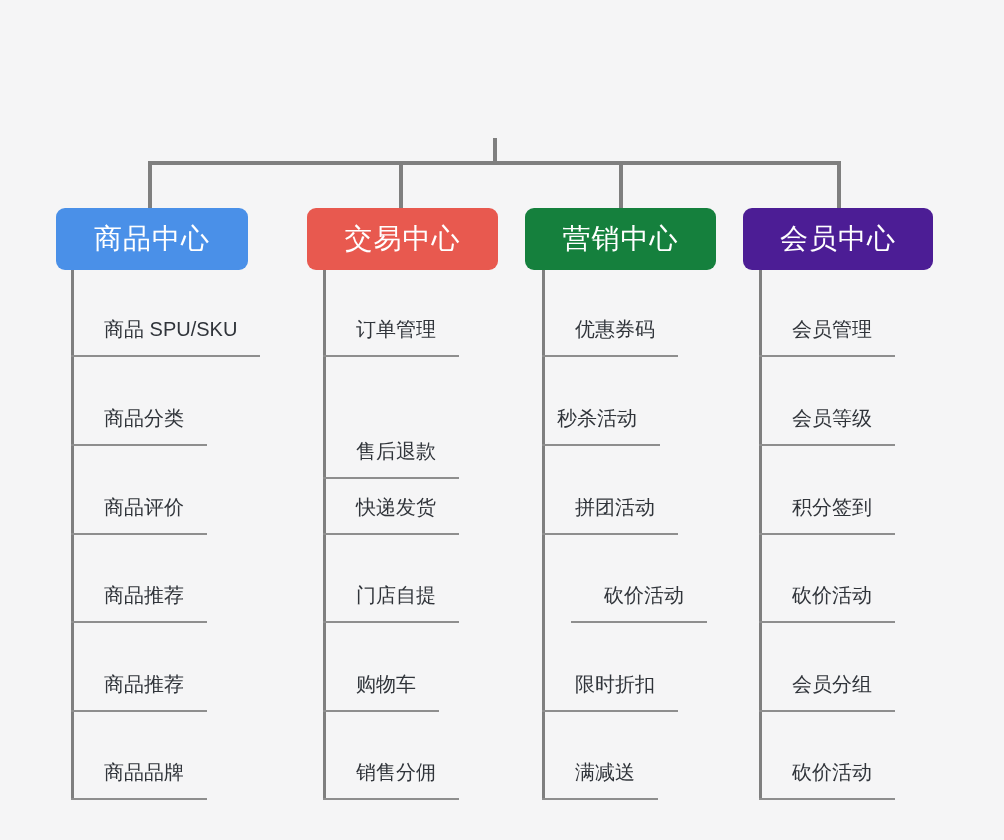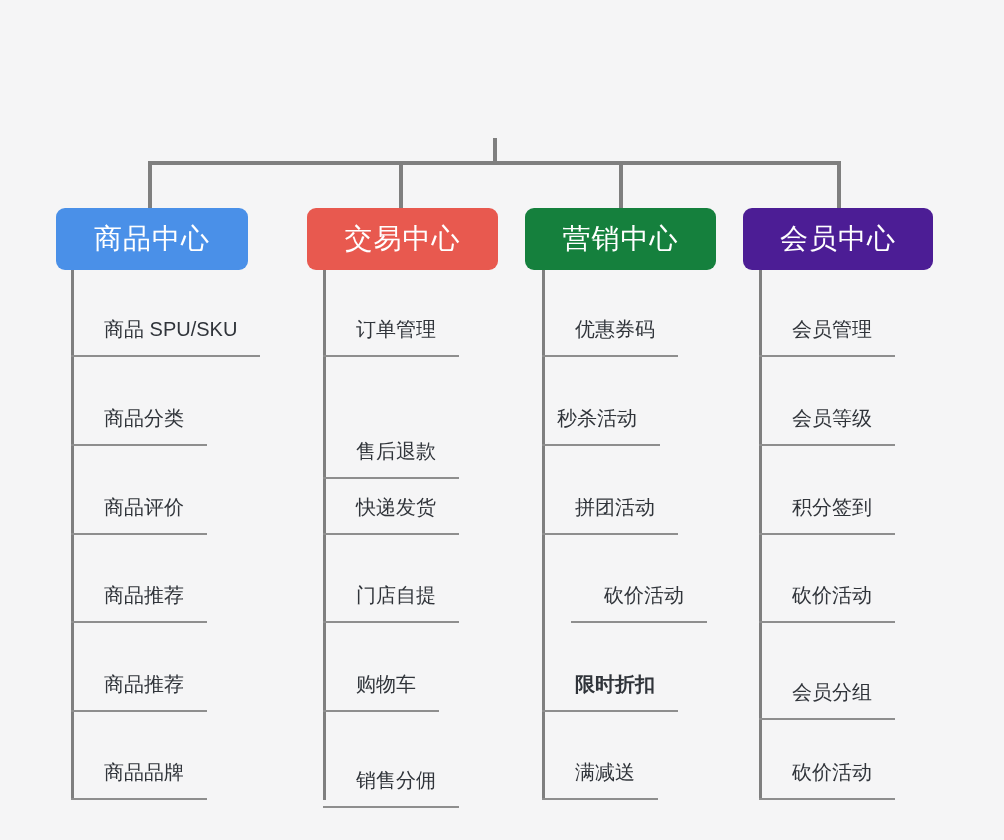--- a/index.html
+++ b/index.html
@@ -87,36 +87,36 @@
     <div class="leaf r5" style="border-bottom-color: rgb(142, 142, 142);">商品品牌</div>
   </div>
 
   <div class="col col-2">
     <div class="spine" style="background: rgb(127, 127, 127);"></div>
     <div class="leaf r0" style="border-bottom-color: rgb(142, 142, 142);">订单管理</div>
     <div class="leaf r1" style="border-bottom-color: rgb(142, 142, 142); margin-top: 33px;">售后退款</div>
     <div class="leaf r2" style="border-bottom-color: rgb(142, 142, 142);">快递发货</div>
     <div class="leaf r3" style="border-bottom-color: rgb(142, 142, 142);">门店自提</div>
     <div class="leaf r4" style="border-bottom-color: rgb(142, 142, 142);">购物车</div>
-    <div class="leaf r5" style="border-bottom-color: rgb(142, 142, 142); margin-top: 8px;">销售分佣</div>
+    <div class="leaf r5" style="border-bottom-color: rgb(142, 142, 142);">销售分佣</div>
   </div>
 
   <div class="col col-3">
     <div class="spine" style="background: rgb(127, 127, 127);"></div>
     <div class="leaf r0" style="border-bottom-color: rgb(142, 142, 142);">优惠券码</div>
     <div class="leaf r1" style="border-bottom-color: rgb(142, 142, 142); padding-left: 15px;">秒杀活动</div>
     <div class="leaf r2" style="border-bottom-color: rgb(142, 142, 142);">拼团活动</div>
     <div class="leaf r3" style="border-bottom-color: rgb(142, 142, 142); margin-left: 29px;">砍价活动</div>
-    <div class="leaf r4" style="border-bottom-color: rgb(142, 142, 142); font-weight: bold;">限时折扣</div>
+    <div class="leaf r4" style="border-bottom-color: rgb(142, 142, 142);">限时折扣</div>
     <div class="leaf r5" style="border-bottom-color: rgb(142, 142, 142);">满减送</div>
   </div>
 
   <div class="col col-4">
     <div class="spine" style="background: rgb(127, 127, 127);"></div>
     <div class="leaf r0" style="border-bottom-color: rgb(142, 142, 142);">会员管理</div>
     <div class="leaf r1" style="border-bottom-color: rgb(142, 142, 142);">会员等级</div>
     <div class="leaf r2" style="border-bottom-color: rgb(142, 142, 142);">积分签到</div>
     <div class="leaf r3" style="border-bottom-color: rgb(142, 142, 142);">砍价活动</div>
-    <div class="leaf r4" style="border-bottom-color: rgb(142, 142, 142); margin-top: 8px;">会员分组</div>
+    <div class="leaf r4" style="border-bottom-color: rgb(142, 142, 142);">会员分组</div>
     <div class="leaf r5" style="border-bottom-color: rgb(142, 142, 142);">砍价活动</div>
   </div>
 
 </div>
 
 </body></html>

